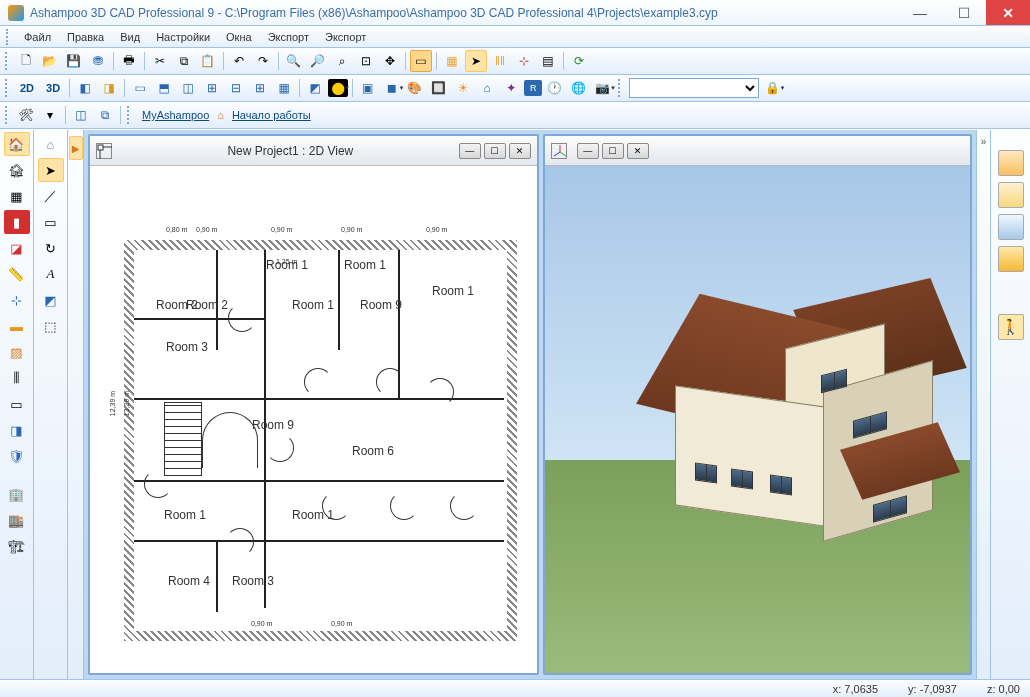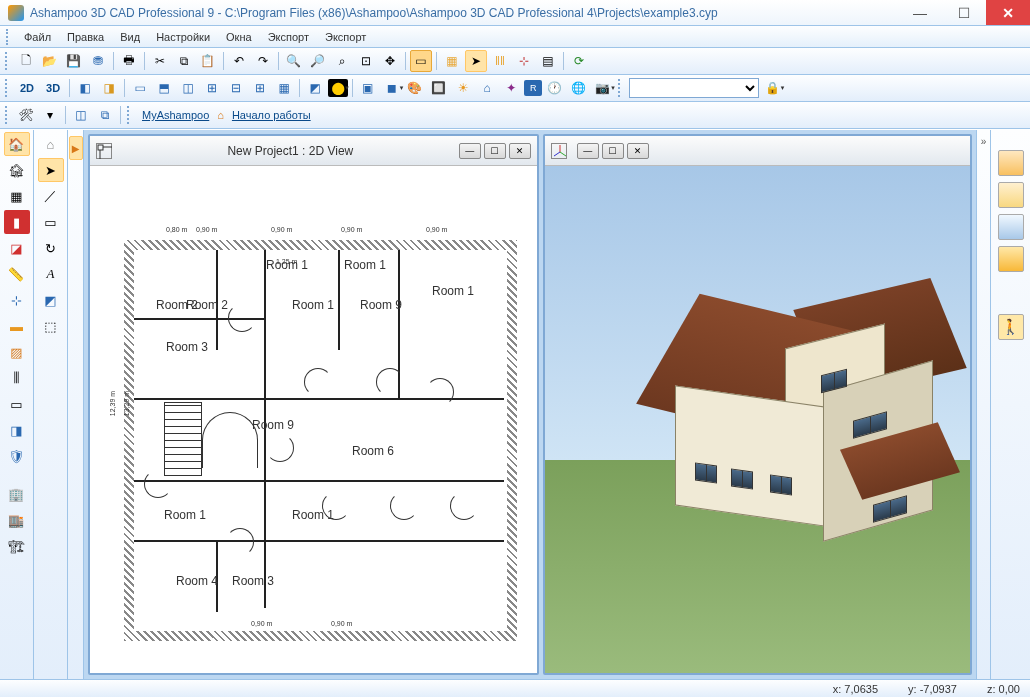--- a/index.html
+++ b/index.html
@@ -277,21 +277,21 @@
           <span class="room-label" style="left:196px;top:118px">Room 1</span>
           <span class="room-label" style="left:264px;top:118px">Room 9</span>
           <span class="room-label" style="left:248px;top:78px">Room 1</span>
           <span class="room-label" style="left:170px;top:78px">Room 1</span>
           <span class="room-label" style="left:336px;top:104px">Room 1</span>
           <span class="room-label" style="left:70px;top:160px">Room 3</span>
           <span class="room-label" style="left:156px;top:238px">Room 9</span>
           <span class="room-label" style="left:256px;top:264px">Room 6</span>
           <span class="room-label" style="left:68px;top:328px">Room 1</span>
           <span class="room-label" style="left:196px;top:328px">Room 1</span>
-          <span class="room-label" style="left:80px;top:394px">Room 4</span>
+          <span class="room-label" style="left:72px;top:394px">Room 4</span>
           <span class="room-label" style="left:136px;top:394px">Room 3</span>
 
           <div class="door-arc" style="left:132px;top:124px"></div>
           <div class="door-arc" style="left:208px;top:188px;transform:rotate(90deg)"></div>
           <div class="door-arc" style="left:280px;top:188px;transform:rotate(90deg)"></div>
           <div class="door-arc" style="left:330px;top:198px;transform:rotate(180deg)"></div>
           <div class="door-arc" style="left:170px;top:254px;transform:rotate(-90deg)"></div>
           <div class="door-arc" style="left:48px;top:290px"></div>
           <div class="door-arc" style="left:130px;top:348px;transform:rotate(180deg)"></div>
           <div class="door-arc" style="left:226px;top:312px"></div>

